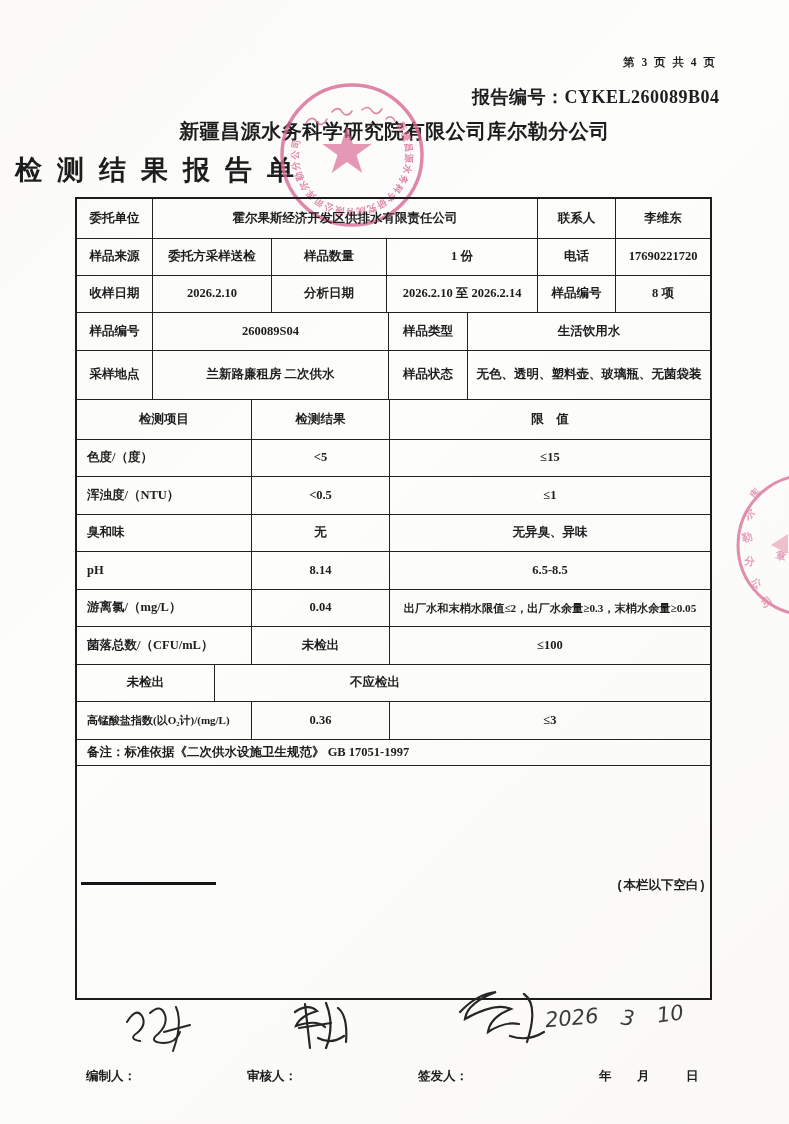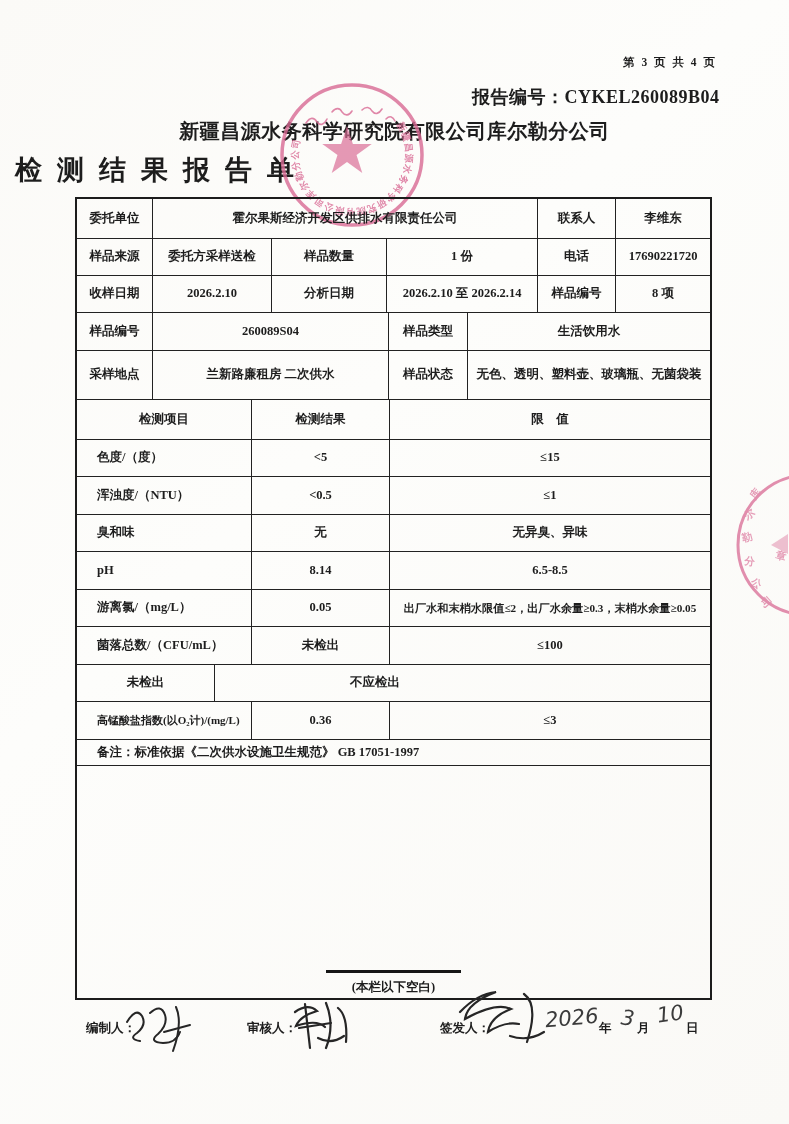--- a/index.html
+++ b/index.html
@@ -22,42 +22,42 @@
   
   .tbl{position:absolute;left:75px;top:197px;width:637px;height:803px;
     border:2px solid #1c1c1c;box-sizing:border-box;display:flex;flex-direction:column;
     font-size:12.5px;font-weight:700;}
   .row{display:flex;box-sizing:border-box;border-bottom:1px solid #222;flex:0 0 auto;}
   .row:last-child{border-bottom:none;flex:1 1 auto;}
   .c{box-sizing:border-box;border-right:1px solid #222;display:flex;
     align-items:center;justify-content:center;text-align:center;
     padding:2px 4px;line-height:1.25;}
   .c.last{border-right:none;}
-  .c.left{justify-content:flex-start;text-align:left;padding-left:20px;}
+  .c.left{justify-content:flex-start;text-align:left;padding-left:10px;}
   .c.sm{font-size:11px;}
   .c.sm2{font-size:11.2px;padding-left:6px;padding-right:6px;}
-  .blankcell{flex-direction:column;justify-content:flex-end;padding-top:11px;}
+  .blankcell{flex-direction:row;justify-content:space-between;padding-top:11px;font-family:Liberation Mono, monospace;}
   .blackbar{width:135px;height:3px;background:#161616;margin-bottom:7px;}
 
   
   .wA1{flex:0 0 76px;} .wA2{flex:0 0 119px;} .wA3{flex:0 0 115px;}
   .wA4{flex:0 0 151px;} .wA5{flex:0 0 78px;} .wA6{flex:0 0 94px;text-align:center;}
   .wAspan{flex:0 0 385px;}
   .wB1{flex:0 0 76px;} .wB2{flex:0 0 236px;} .wB3{flex:0 0 79px;} .wB4{flex:0 0 242px;}
   .wC1{flex:0 0 175px;} .wC2{flex:0 0 138px;} .wC3{flex:0 0 320px;}
   .wFull{flex:1 1 auto;}
 
   .h36{height:40px;} .h37{height:37px;} .h38{height:38px;} .h49{height:49px;} .h26{height:26px;}
 
   
   .stamp-main{position:absolute;left:262px;top:65px;opacity:.8;pointer-events:none;}
   .stamp-edge{position:absolute;left:731px;top:468px;opacity:.75;pointer-events:none;}
 
   
-  .flabel{position:absolute;font-size:12.5px;font-weight:700;}
+  .flabel{position:absolute;font-size:12.5px;font-weight:700;margin-top:48px;}
   .sig{position:absolute;pointer-events:none;}
   .hand{position:absolute;font-family:"DejaVu Sans",sans-serif;font-style:italic;
     color:#3b3b3b;font-size:21px;font-weight:400;}
 </style>
 </head>
 <body>
 
 <div class="page">
 
   <div class="pagenum">第 3 页 共 4 页</div>
@@ -158,21 +158,21 @@
       <div class="c wC2">无</div>
       <div class="c wC3 last">无异臭、异味</div>
     </div>
     <div class="row h38">
       <div class="c wC1 left">pH</div>
       <div class="c wC2">8.14</div>
       <div class="c wC3 last">6.5-8.5</div>
     </div>
     <div class="row h37">
       <div class="c wC1 left">游离氯/（mg/L）</div>
-      <div class="c wC2">0.05</div>
+      <div class="c wC2">0.04</div>
       <div class="c wC3 last sm2">出厂水和末梢水限值≤2，出厂水余量≥0.3，末梢水余量≥0.05</div>
     </div>
     <div class="row h38">
       <div class="c wC1 left">菌落总数/（CFU/mL）</div>
       <div class="c wC2">未检出</div>
       <div class="c wC3 last">≤100</div>
     </div>
     <div class="row h37">
       <div class="c wC2">未检出</div>
       <div class="c wC3 last">不应检出</div>
@@ -206,21 +206,21 @@
   <span class="flabel" style="left:247px;top:1020px;">审核人：</span>
   <svg class="sig" style="left:286px;top:996px;" width="72" height="58" viewBox="0 0 72 58" fill="none" stroke="#262626" stroke-width="2.2" stroke-linecap="round">
     <path d="M9,16 q13,-9 22,-1 q-17,5 -21,15 q21,-7 29,1"></path>
     <path d="M13,32 l32,-5"></path>
     <path d="M19,8 l5,44"></path>
     <path d="M40,7 q9,22 0,45"></path>
     <path d="M32,42 q13,7 26,-2"></path>
     <path d="M52,12 q10,8 8,34"></path>
   </svg>
 
-  <span class="flabel" style="left:440px;top:1020px;">签发人：</span>
+  <span class="flabel" style="left:418px;top:1020px;">签发人：</span>
   <svg class="sig" style="left:452px;top:986px;" width="104" height="64" viewBox="0 0 104 64" fill="none" stroke="#262626" stroke-width="2.2" stroke-linecap="round">
     <path d="M8,26 q17,-18 36,-20 q-29,11 -31,27 q31,-17 46,-10 q-21,8 -23,23 q17,-11 31,-8"></path>
     <path d="M72,8 q15,11 3,48"></path>
     <path d="M58,50 q18,6 34,-4"></path>
   </svg>
 
   <span class="hand" style="left:545px;top:1006px;transform:rotate(-5deg);">2026</span>
   <span class="flabel" style="left:599px;top:1020px;">年</span>
   <span class="hand" style="left:621px;top:1006px;transform:rotate(7deg);">3</span>
   <span class="flabel" style="left:637px;top:1020px;">月</span>

